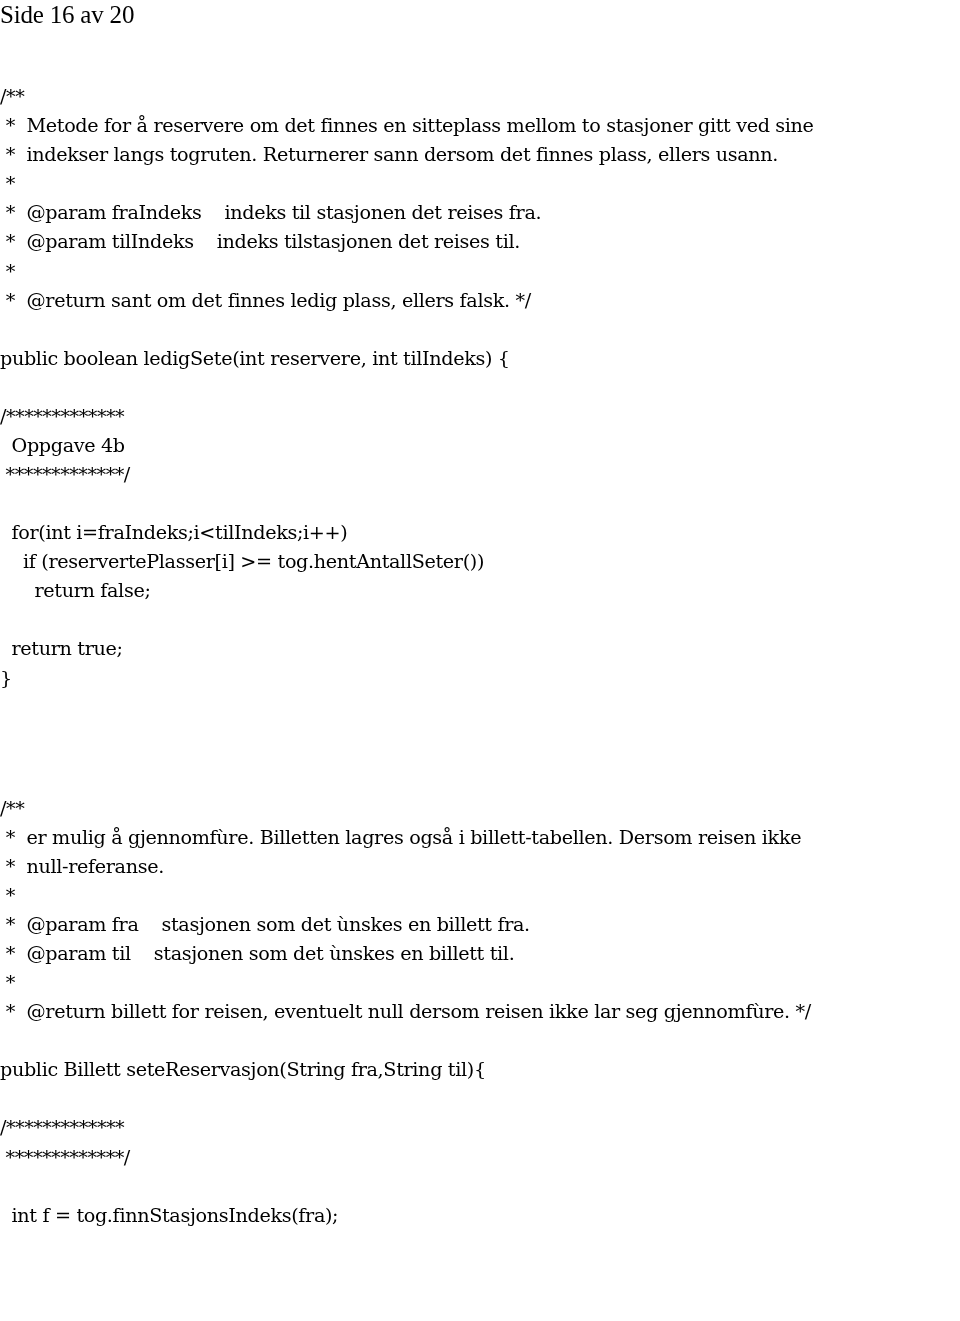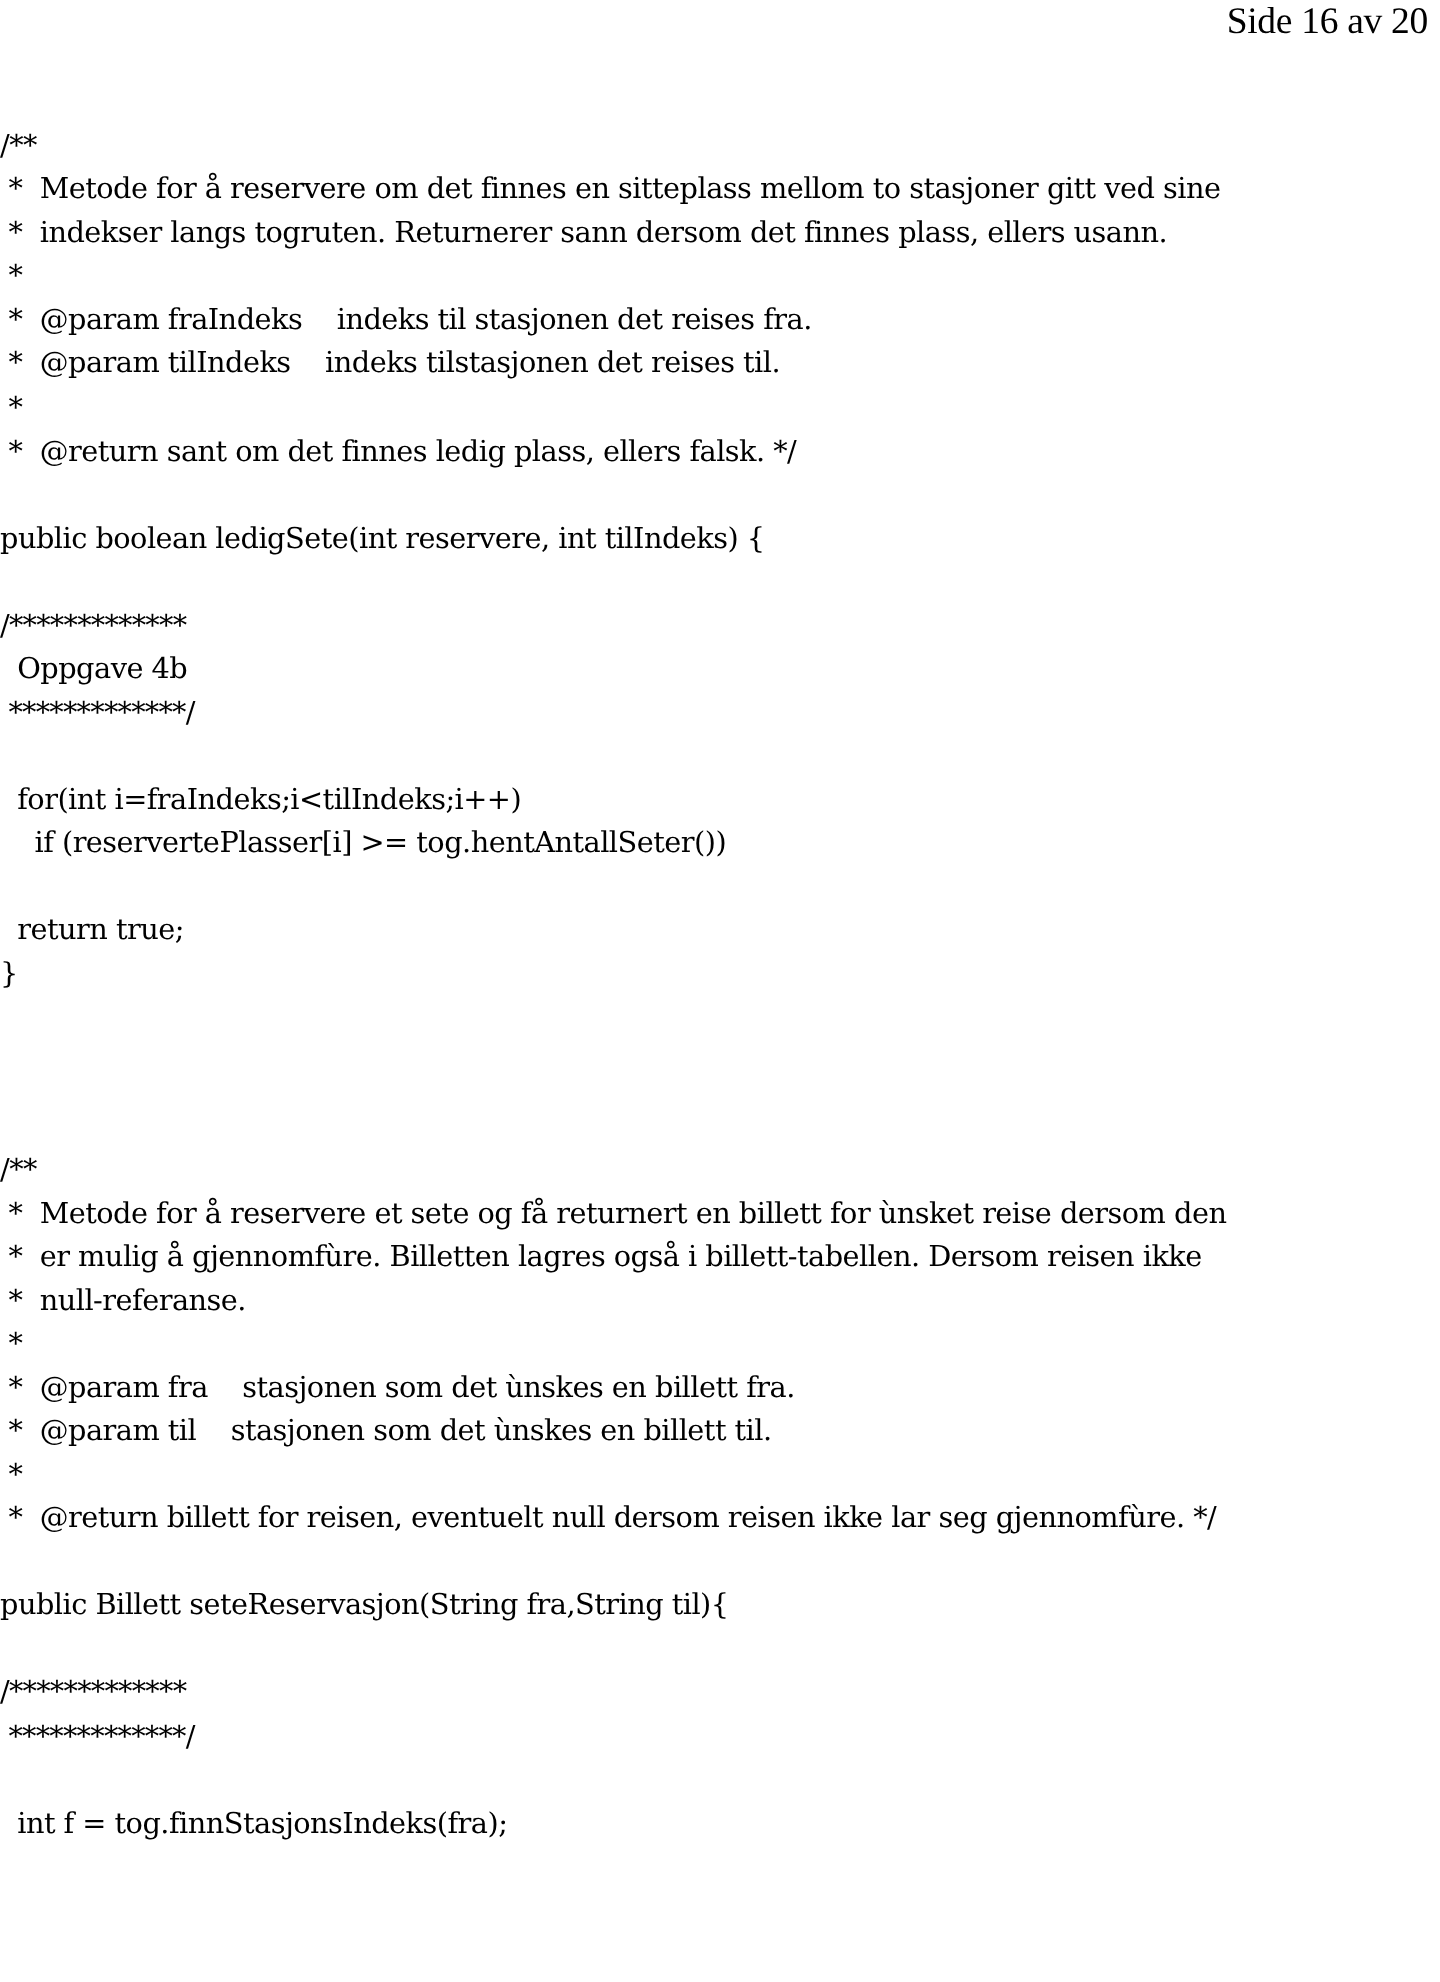--- a/index.html
+++ b/index.html
@@ -16,21 +16,21 @@
     font-family: "DejaVu Serif", "Liberation Serif", serif;
     -webkit-font-smoothing: antialiased;
   }
 
   
   .page-header {
     position: absolute;
     top: 0px;
     left: 0;
     right: 8px;
-    text-align: right;
+    text-align: left;
     font-family: "Liberation Serif", "DejaVu Serif", serif;
     font-size: 25px;
     line-height: 30px;
     letter-spacing: -0.2px;
     white-space: pre;
   }
 
   
   .code-body {
     position: absolute;
@@ -79,30 +79,30 @@
   <div class="gap-md"></div>
 
   <div class="code-line stars">/*************</div>
   <div class="code-line">  Oppgave 4b</div>
   <div class="code-line stars"> *************/</div>
 
   <div class="gap-md"></div>
 
   <div class="code-line">  for(int i=fraIndeks;i&lt;tilIndeks;i++)</div>
   <div class="code-line">    if (reservertePlasser[i] &gt;= tog.hentAntallSeter())</div>
+  <div class="code-line">      return false;</div>
 
   <div class="gap-md"></div>
 
   <div class="code-line">  return true;</div>
   <div class="code-line">}</div>
 
   <div class="gap-xl"></div>
 
   <div class="code-line">/**</div>
-  <div class="code-line"> *  Metode for å reservere et sete og få returnert en billett for ùnsket reise dersom den</div>
   <div class="code-line"> *  er mulig å gjennomfùre. Billetten lagres også i billett-tabellen. Dersom reisen ikke</div>
   <div class="code-line"> *  null-referanse.</div>
   <div class="code-line"> *</div>
   <div class="code-line"> *  @param fra    stasjonen som det ùnskes en billett fra.</div>
   <div class="code-line"> *  @param til    stasjonen som det ùnskes en billett til.</div>
   <div class="code-line"> *</div>
   <div class="code-line"> *  @return billett for reisen, eventuelt null dersom reisen ikke lar seg gjennomfùre. */</div>
 
   <div class="gap-md"></div>
 

